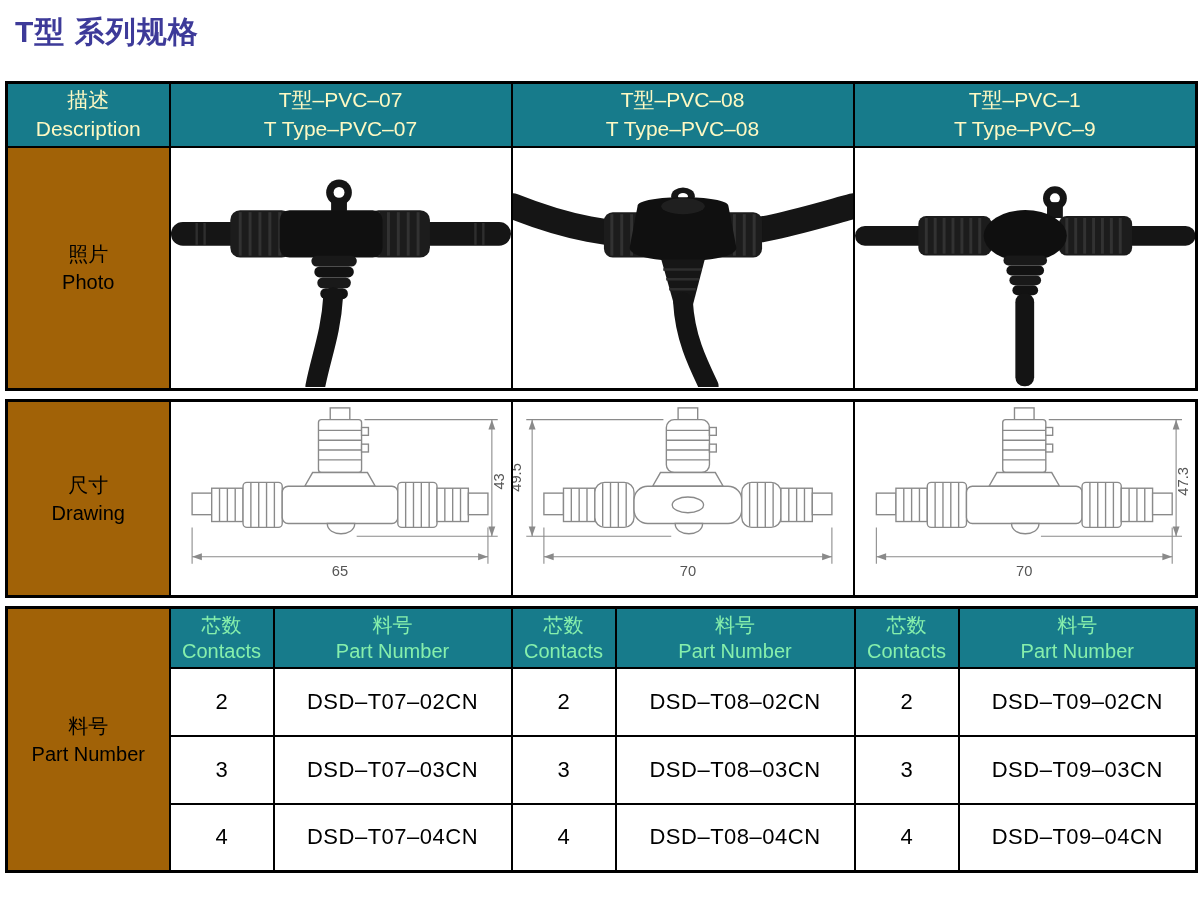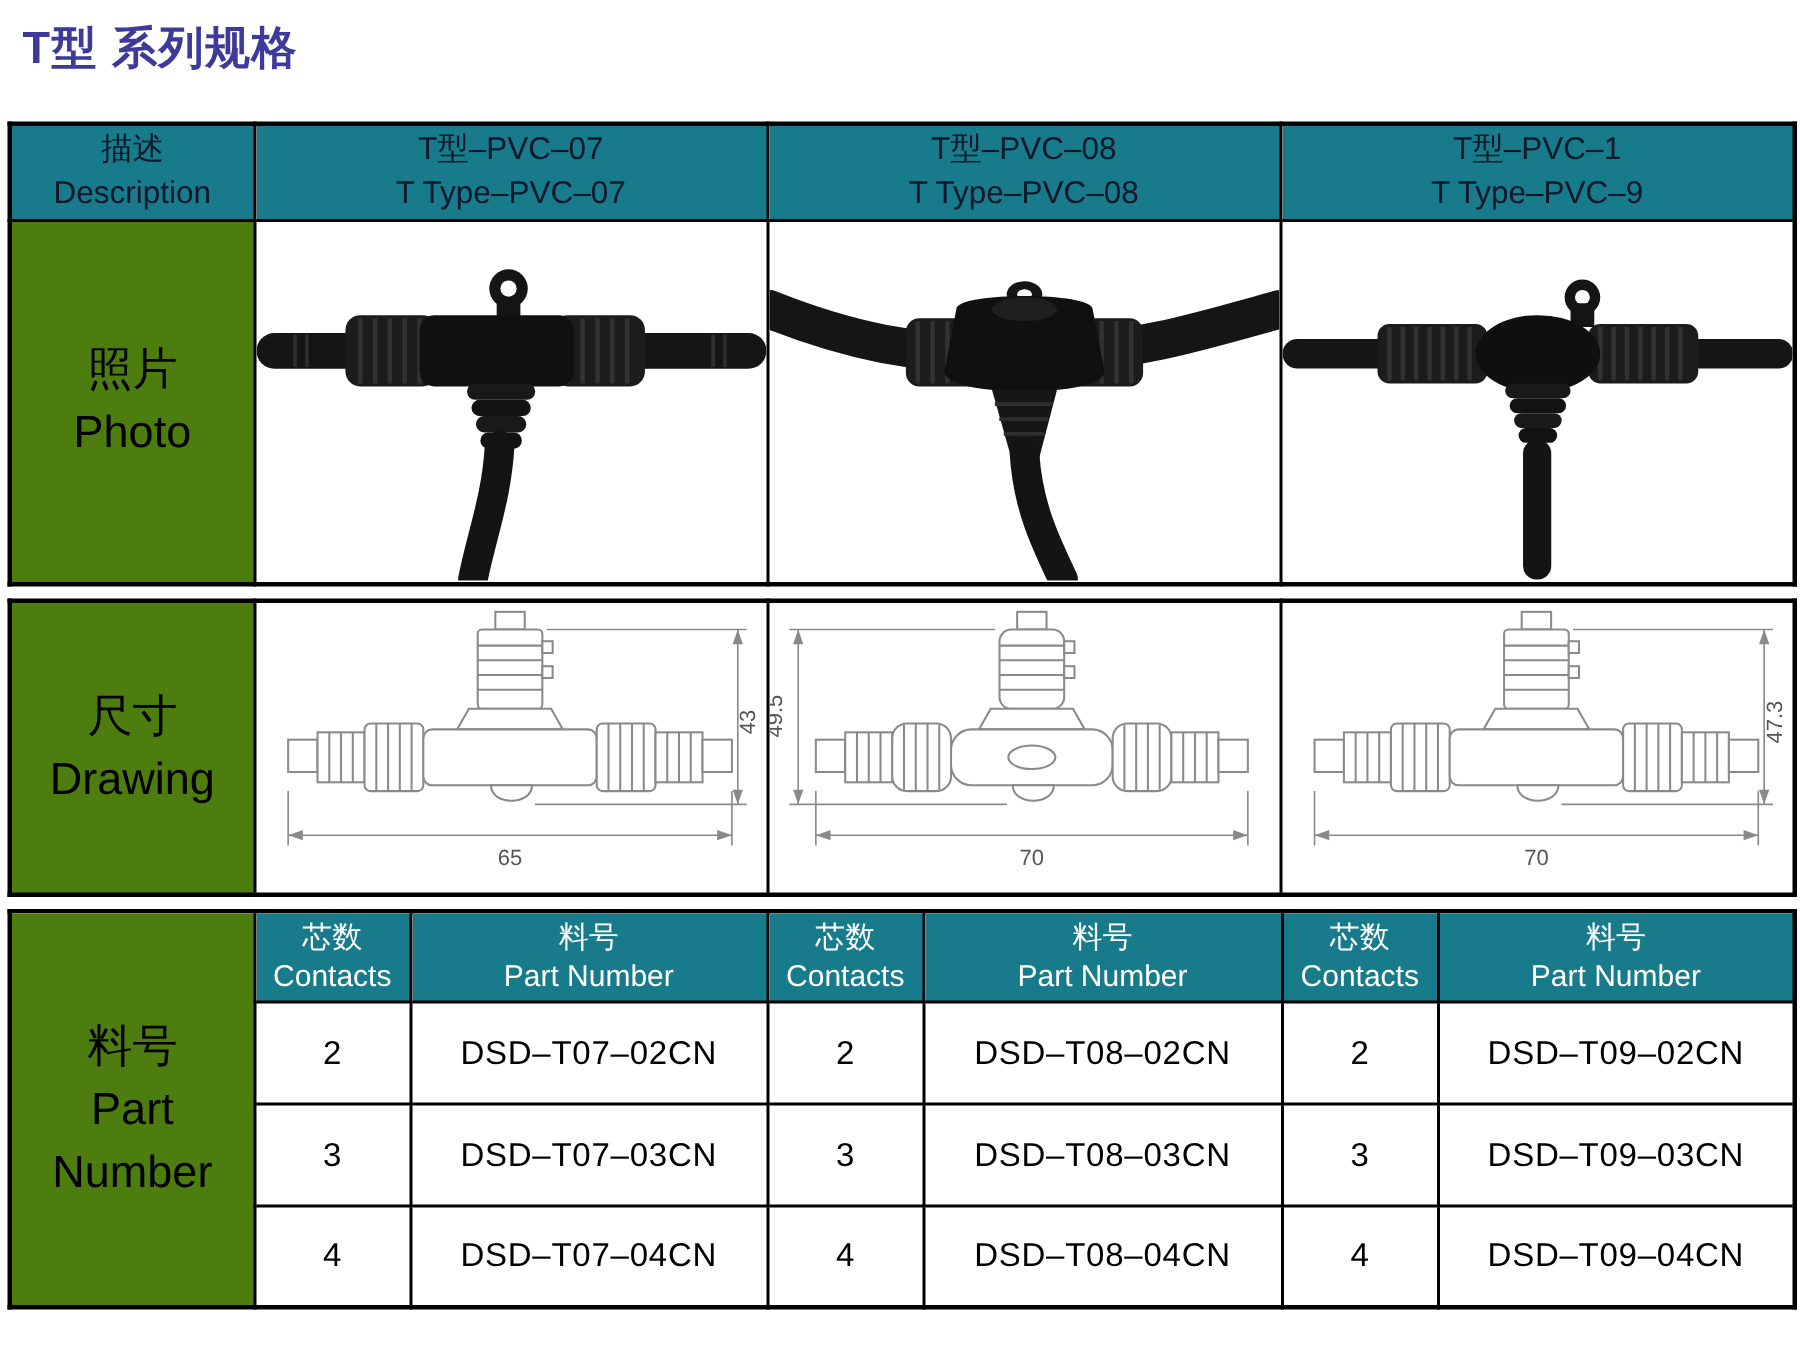--- a/index.html
+++ b/index.html
@@ -27,32 +27,32 @@
 
   td, th {
     border:2px solid var(--border,#000);
     text-align:center; vertical-align:middle;
     font-weight:normal; overflow:hidden;
   }
   table { border:3px solid var(--border,#000); }
 
   .head th {
     background:var(--header_bg,#177b8b);
-    color:#0f172a; font-size:21px; line-height:1.35; height:64px;
-  }
-  .rowlabel { font-size:30px; line-height:1.4; background:#4d7c0f; }
+    color:#fef9c3; font-size:21px; line-height:1.35; height:64px;
+  }
+  .rowlabel { font-size:20px; line-height:1.4; background:#a16207; }
 
   .photo-cell  { height:243px; padding:0; }
   .draw-cell   { height:196px; padding:0; }
   svg.photo { display:block; width:100%; height:239px; }
   svg.draw  { display:block; width:100%; height:192px; }
 
   .pn-head th {
     background:var(--header_bg,#177b8b);
-    color:#ffffff; font-size:20px; line-height:1.3; height:60px;
+    color:#86efac; font-size:20px; line-height:1.3; height:60px;
   }
   .pn-row td { height:68px; font-size:22px; }
   .pn-row .pn { letter-spacing:0.5px; }
 
   .dim-text { fill:var(--dim_text,#555); font-size:15px; font-family:"Liberation Sans","DejaVu Sans",sans-serif; }
 </style>
 </head>
 <body>
 
 <div class="page">

